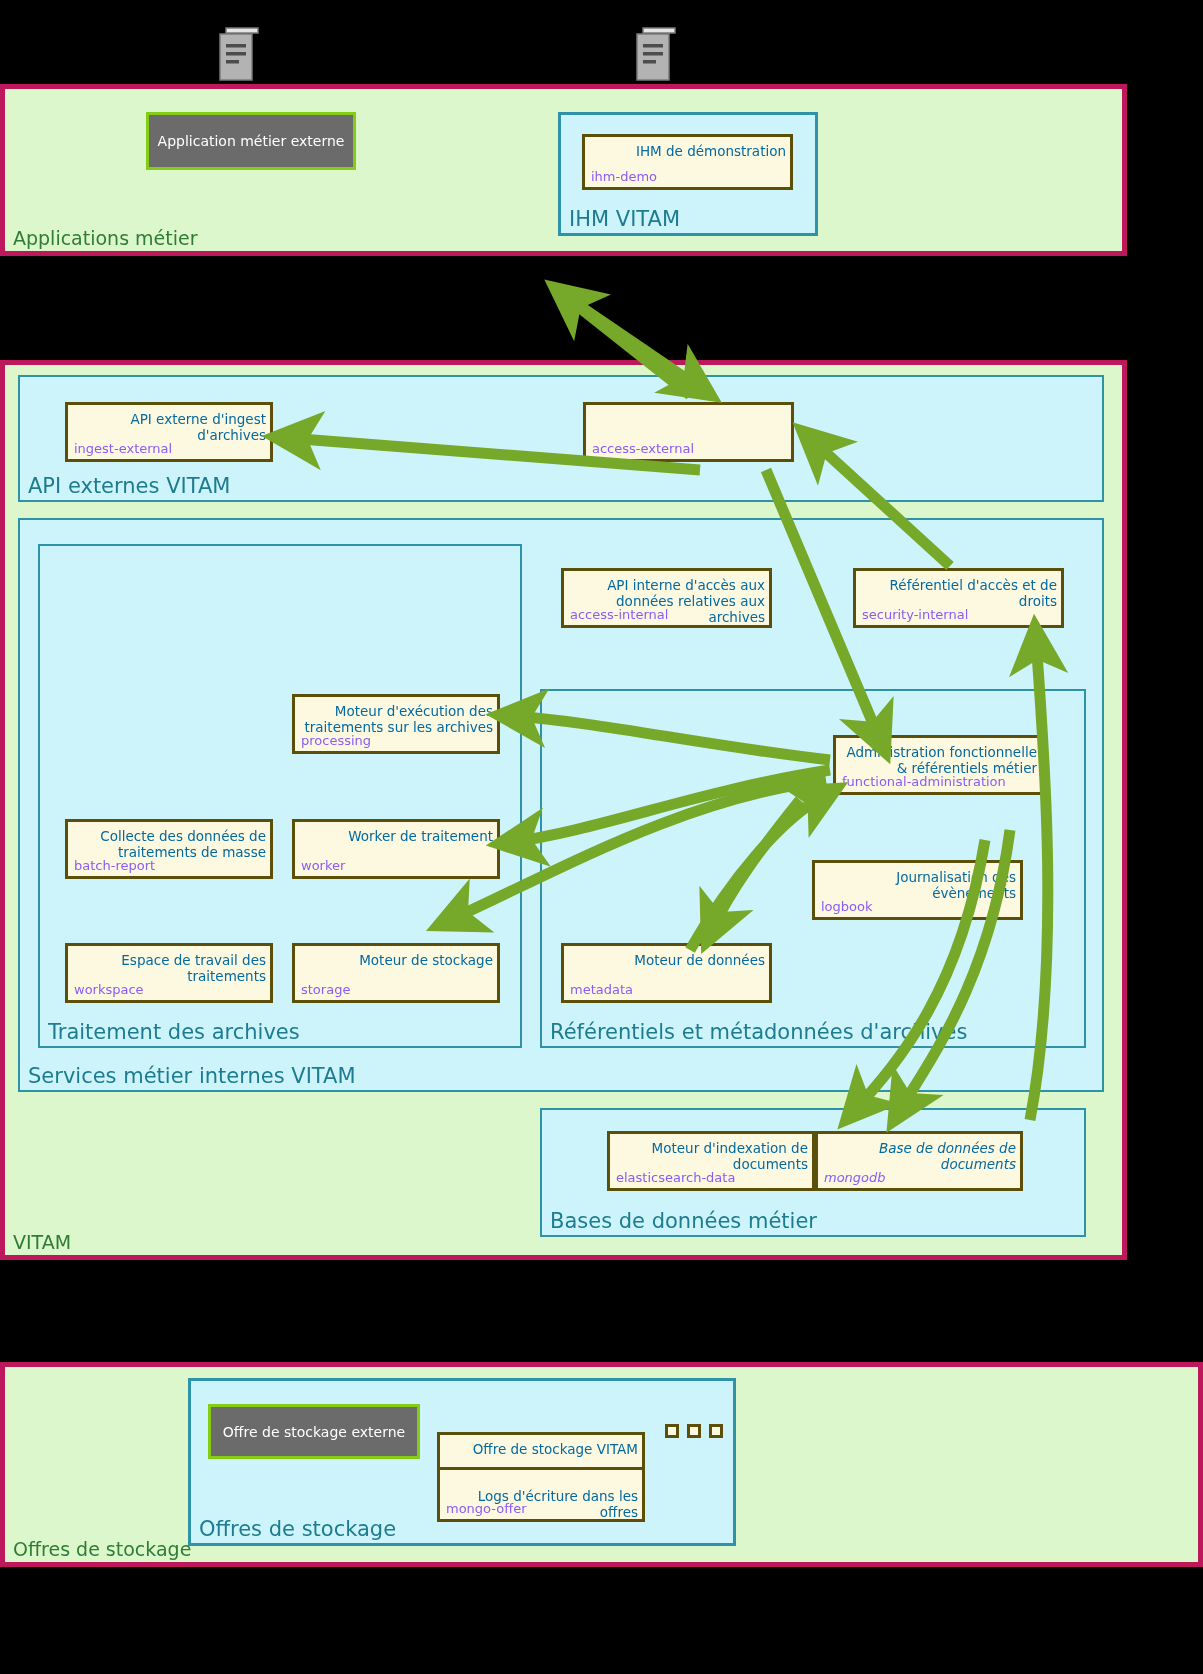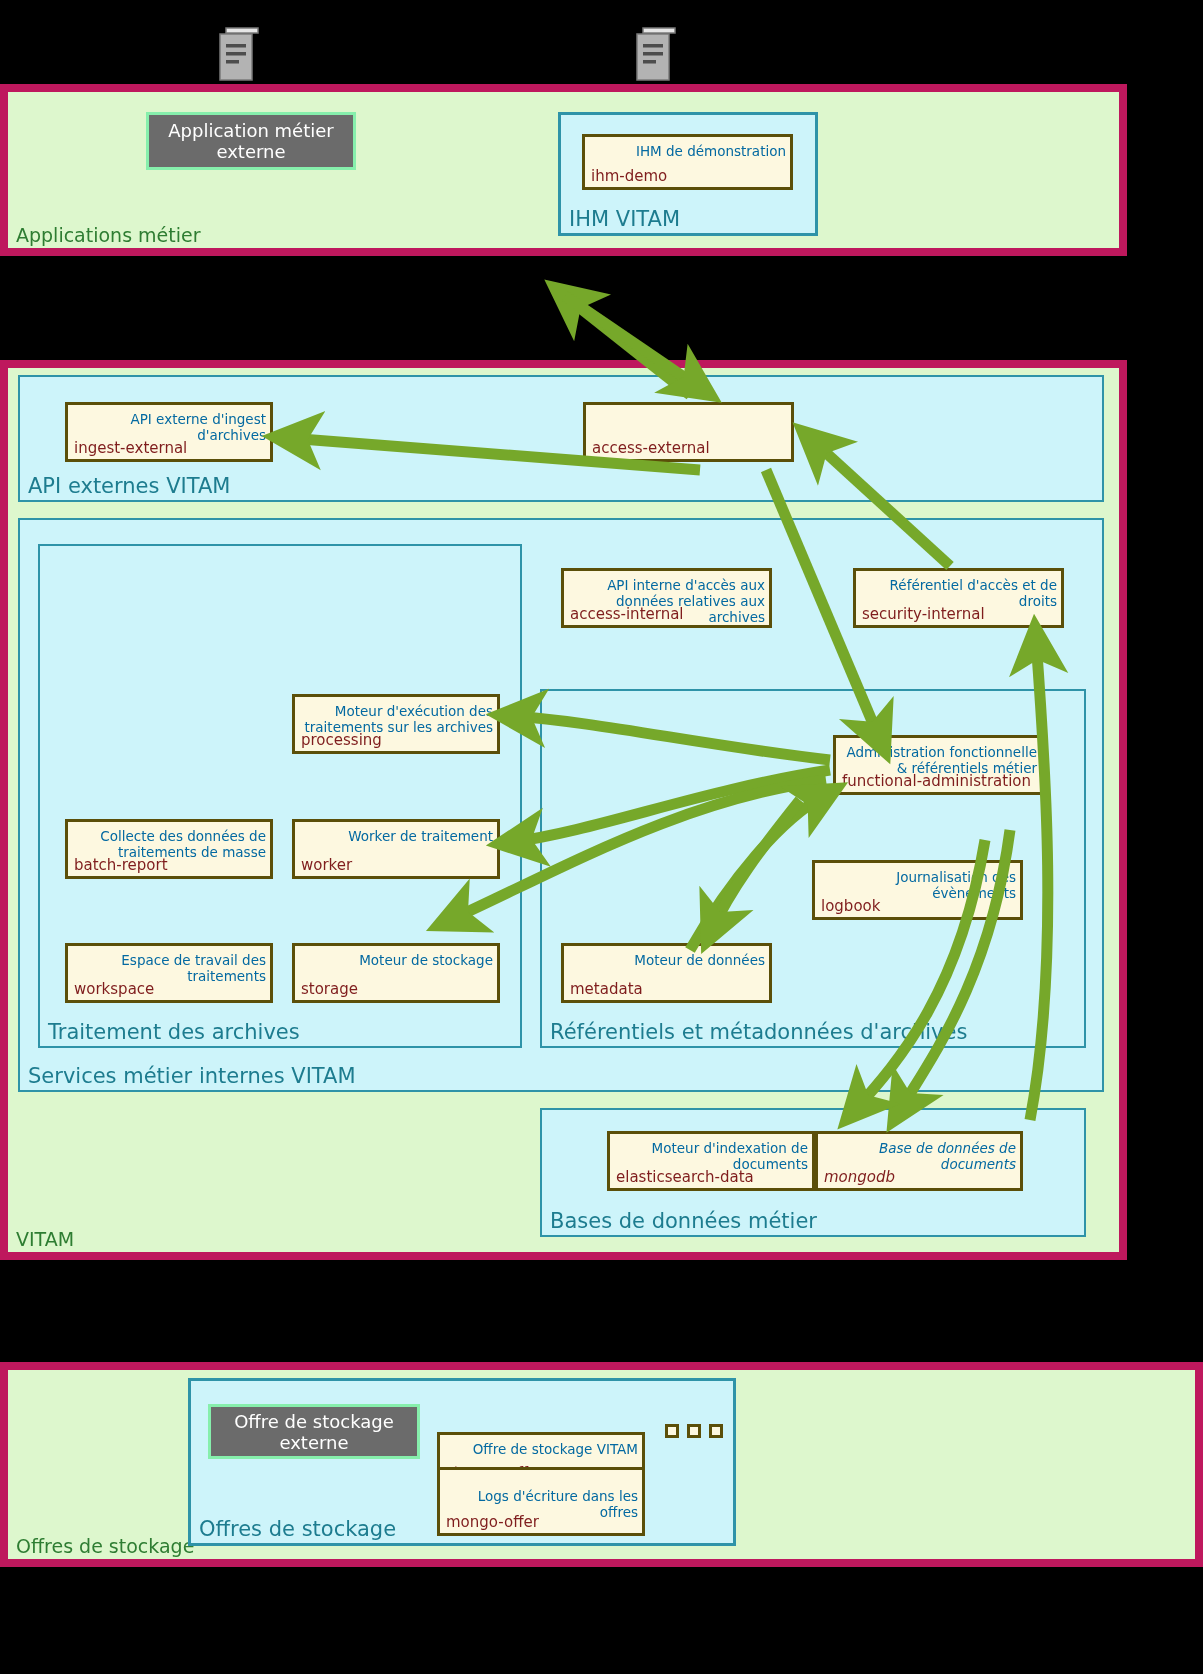--- a/index.html
+++ b/index.html
@@ -2,42 +2,42 @@
 <html><head>
 <meta charset="utf-8">
 <style>
   html,body{margin:0;padding:0;background:#000;}
   body{width:1203px;height:1674px;position:relative;overflow:hidden;
        font-family:"DejaVu Sans","Liberation Sans",sans-serif;}
 
   .abs{position:absolute;box-sizing:border-box;}
 
   
-  .zone{background:#ddf7cd;border:8px solid #be185d;}
+  .zone{background:#ddf7cd;border:5px solid #be185d;}
   .zone-label{position:absolute;left:8px;bottom:2px;color:#2e7d32;
               font-size:19px;line-height:22px;white-space:nowrap;}
 
   
   .group{background:#cdf4fa;border:3px solid #2e93a8;}
   .group-label{position:absolute;left:8px;bottom:2px;color:#1d7c8f;
                font-size:21px;line-height:24px;white-space:nowrap;}
   .group-thin{border-width:2px;}
 
   
   .comp{background:#fdf8e0;border:3px solid #5b4f09;box-sizing:border-box;
         position:absolute;}
   .comp .title{position:absolute;left:4px;right:4px;top:6px;text-align:right;
         font-size:13.5px;line-height:16px;color:#0369a1;}
-  .comp .sub{position:absolute;left:6px;bottom:3px;font-size:15px;
-        line-height:15px;color:#7f1d1d;white-space:nowrap;}
-
-  
-  .ext{background:#6b6b6b;border:3px solid #86efac;position:absolute;
+  .comp .sub{position:absolute;left:6px;bottom:3px;font-size:13px;
+        line-height:15px;color:#8b5cf6;white-space:nowrap;}
+
+  
+  .ext{background:#6b6b6b;border:3px solid #84cc16;position:absolute;
        display:flex;align-items:center;justify-content:center;
-       color:#fff;font-size:18px;text-align:center;box-sizing:border-box;}
+       color:#fff;font-size:14px;text-align:center;box-sizing:border-box;}
 
   
   .sq{position:absolute;width:14px;height:14px;border:3px solid #5b4f09;
       background:#fdf8e0;box-sizing:border-box;}
 
   
   .doc-icon{position:absolute;}
 
   svg.arrows{position:absolute;left:0;top:0;width:1203px;height:1674px;
              pointer-events:none;}
@@ -171,21 +171,21 @@
 <div class="abs group" style="left:188px;top:1378px;width:548px;height:168px;">
   <div class="group-label">Offres de stockage</div>
 </div>
 <div class="ext" style="left:208px;top:1404px;width:212px;height:55px;">
   <span>Offre de stockage externe</span>
 </div>
 <div class="comp" style="left:437px;top:1404px;width:208px;height:55px;margin-top:28px;">
   <div class="title">Offre de stockage VITAM</div>
   <div class="sub">storage-offer</div>
 </div>
-<div class="comp" style="left:437px;top:1467px;width:208px;height:69px;">
+<div class="comp" style="left:437px;top:1467px;width:208px;height:55px;">
   <div class="title" style="top:18px;">Logs d'écriture dans les offres</div>
   <div class="sub">mongo-offer</div>
 </div>
 <div class="sq" style="left:665px;top:1424px;"></div>
 <div class="sq" style="left:687px;top:1424px;"></div>
 <div class="sq" style="left:709px;top:1424px;"></div>
 
 <svg class="arrows" viewBox="0 0 1203 1674" xmlns="http://www.w3.org/2000/svg">
   <defs>
     <marker id="ah" markerWidth="6" markerHeight="6" refX="3.2" refY="3" orient="auto" markerUnits="strokeWidth">

